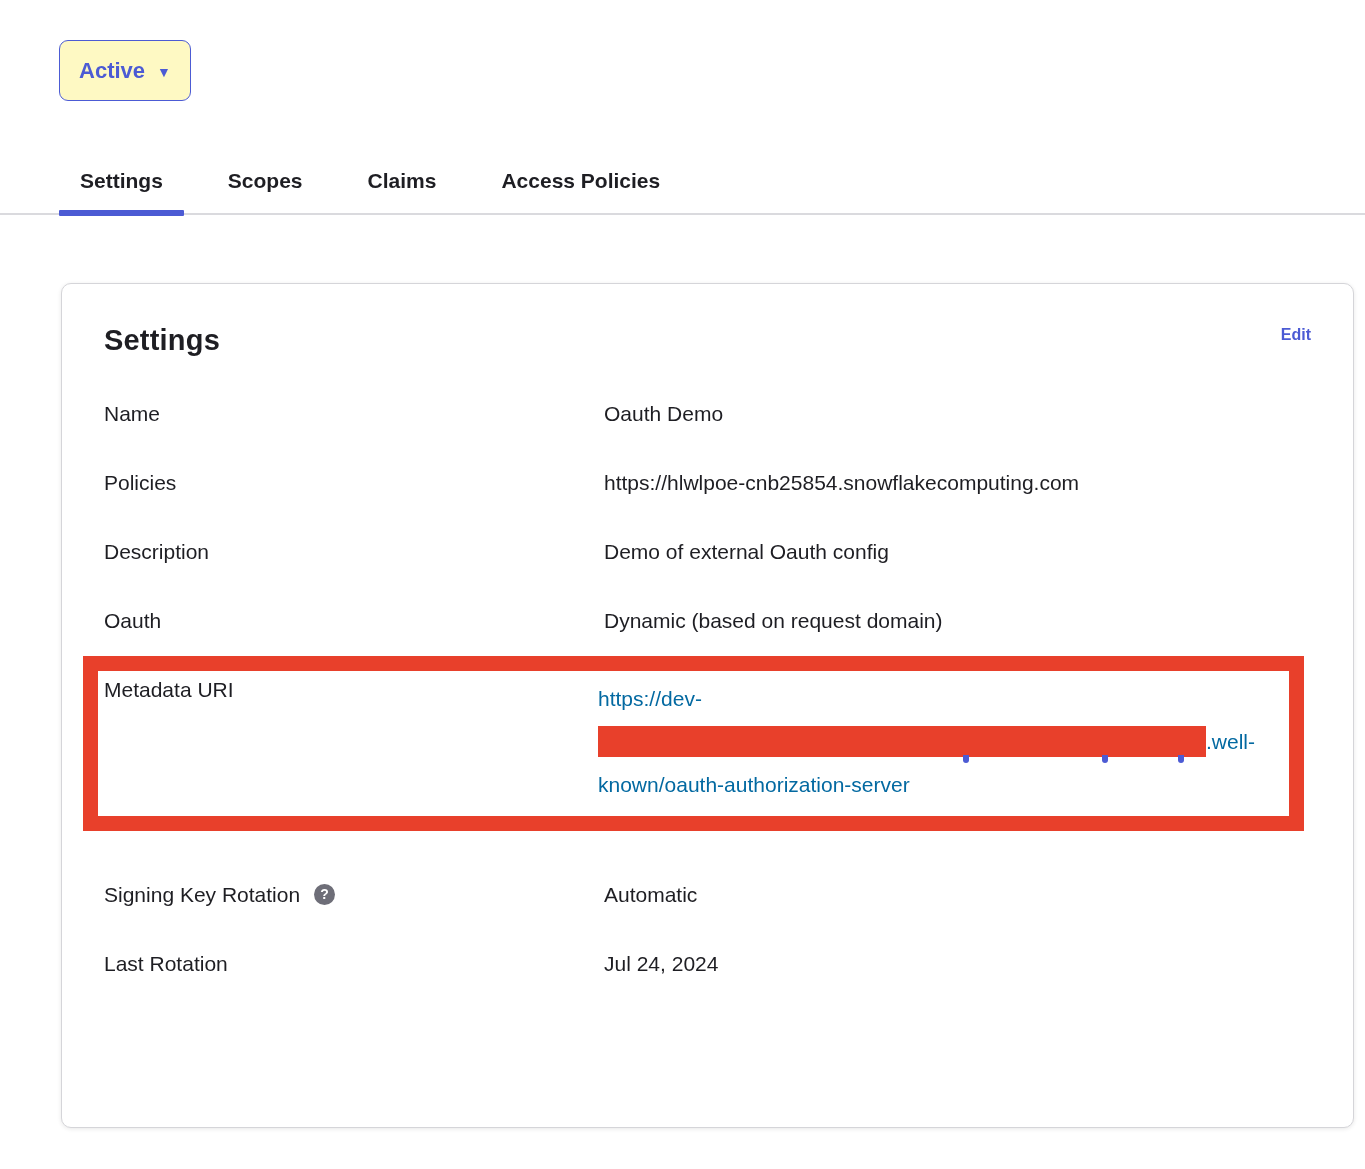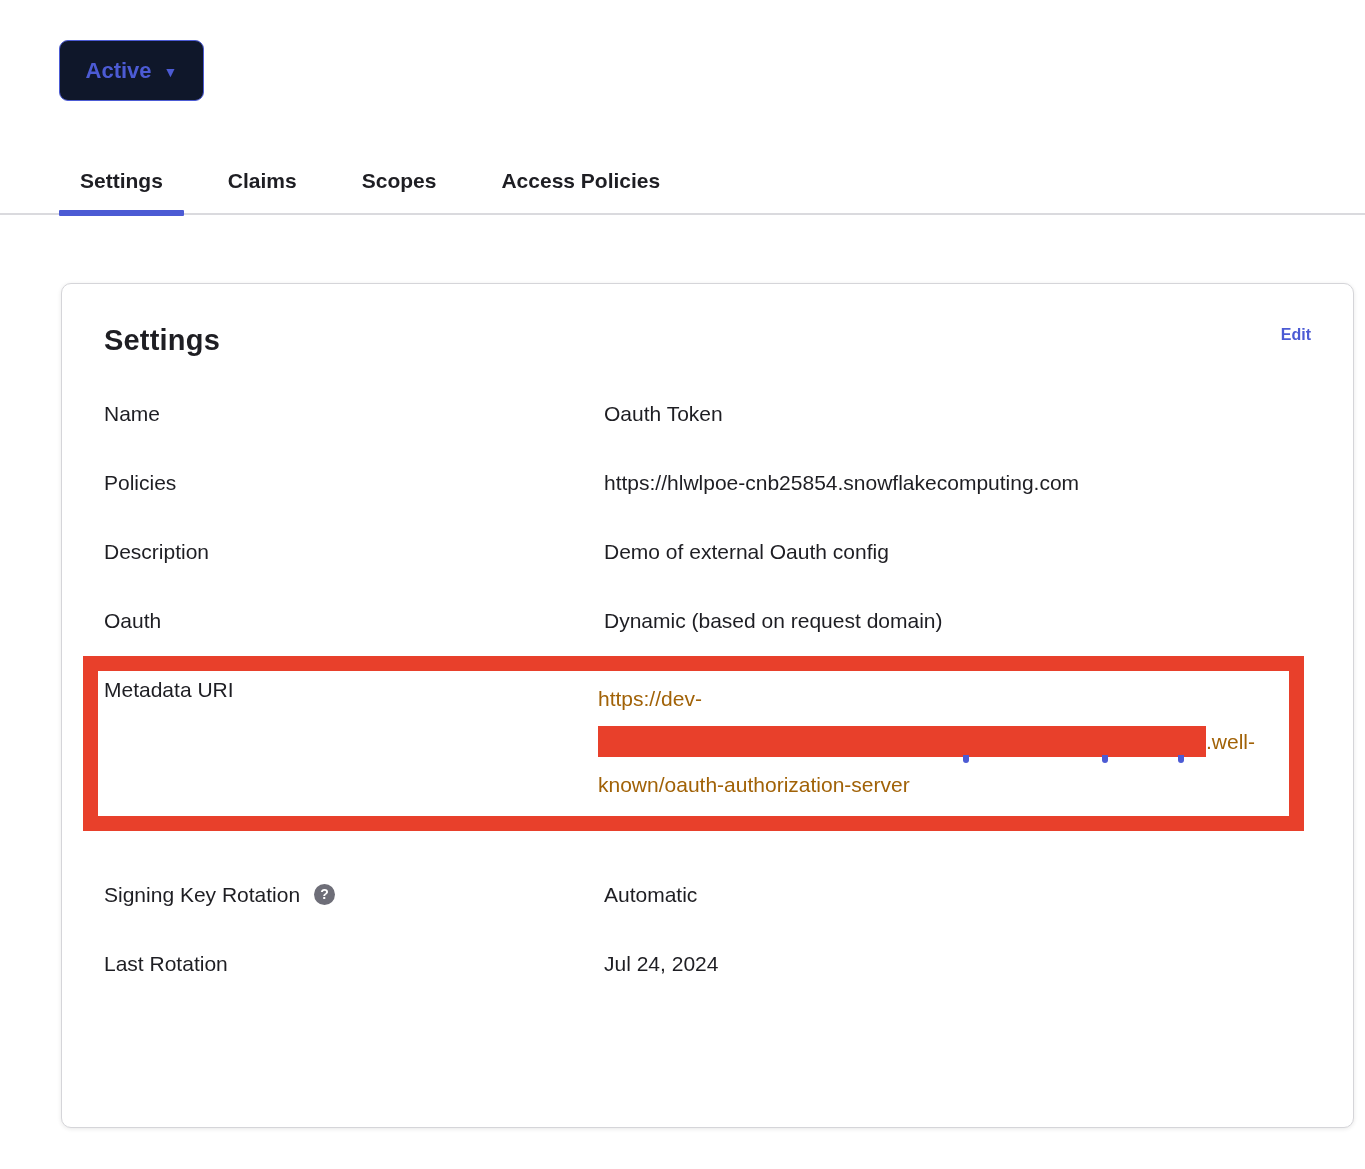--- a/index.html
+++ b/index.html
@@ -9,22 +9,22 @@
     background: #ffffff;
     font-family: "Liberation Sans", sans-serif;
     color: #1e1e23;
     position: relative;
     overflow: hidden;
   }
 
   
   .status-btn {
     position: absolute; left: 59px; top: 40px;
-    width: 145px; height: 61px;
-    background: #0f172a;
+    width: 132px; height: 61px;
+    background: #fef9c3;
     border: 1.5px solid #4c5bd4;
     border-radius: 9px;
     color: #4c5bd4;
     font-size: 22px; font-weight: 700;
     display: flex; align-items: center; justify-content: center; gap: 12px;
     cursor: pointer;
   }
   .status-btn .caret { font-size: 14px; transform: translateY(1px); }
 
   
@@ -91,21 +91,21 @@
   .annotation-box {
     border: 15px solid #e8402b;
     margin: 23px 0 0 -21px;
     width: 1221px;
     padding: 6px 0 10px 6px;
     background: #ffffff;
   }
   .annotation-box .row { margin-top: 0; }
 
   .uri-link {
-    color: #a16207; cursor: pointer;
+    color: #0369a1; cursor: pointer;
     font-size: 21px; line-height: 43px;
     text-decoration: none;
     display: block;
   }
   .uri-line { display: block; white-space: nowrap; }
 
   .redaction {
     display: inline-block;
     position: relative;
     width: 608px; height: 31px;
@@ -130,42 +130,42 @@
 <button class="status-btn">
   <span>Active</span>
   <span class="caret">▼</span>
 </button>
 
 <nav class="tabbar">
   <div class="tab active">
     <span>Settings</span>
   </div>
   <div class="tab">
+    <span>Scopes</span>
+  </div>
+  <div class="tab">
     <span>Claims</span>
-  </div>
-  <div class="tab">
-    <span>Scopes</span>
   </div>
   <div class="tab">
     <span>Access Policies</span>
   </div>
 </nav>
 
 <section class="card">
 
   <div class="card-header">
     <h2 class="card-title" style="margin:0">Settings</h2>
     <a class="edit-link">Edit</a>
   </div>
 
   <div class="row">
     <div class="label">
       <span>Name</span>
     </div>
-    <div class="value">Oauth Token</div>
+    <div class="value">Oauth Demo</div>
   </div>
 
   <div class="row">
     <div class="label">
       <span>Policies</span>
     </div>
     <div class="value">https://hlwlpoe-cnb25854.snowflakecomputing.com</div>
   </div>
 
   <div class="row">

